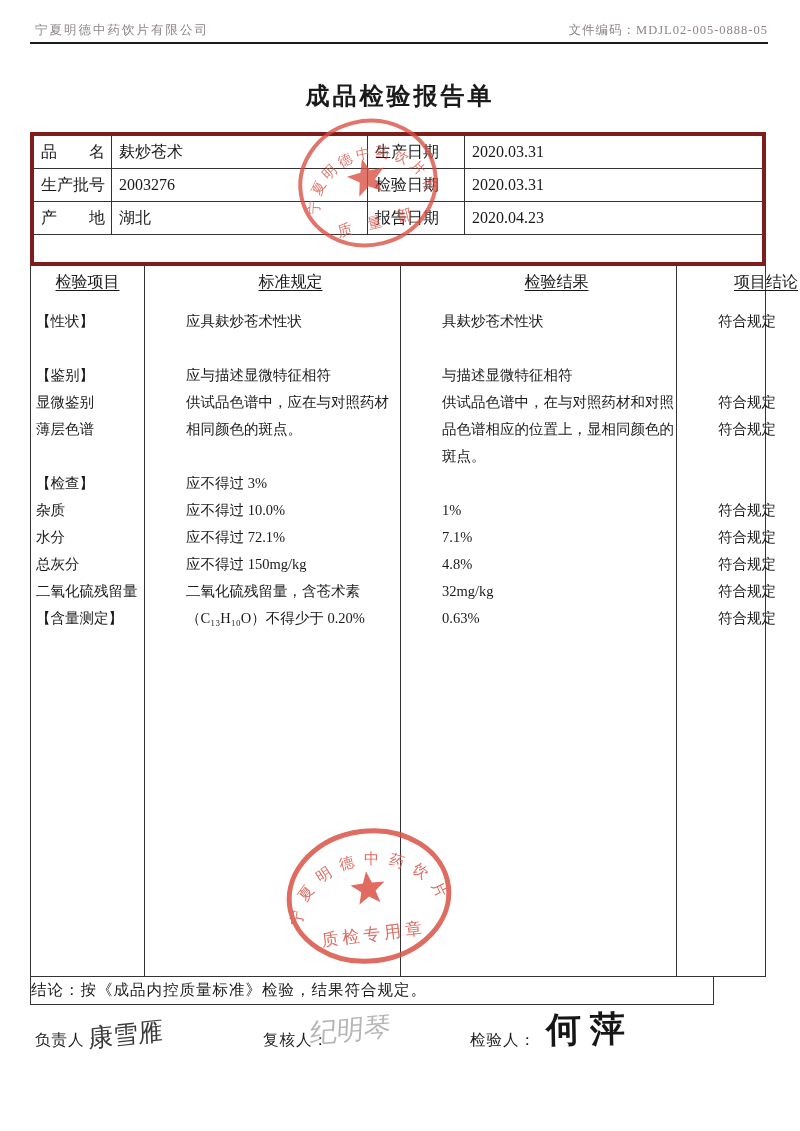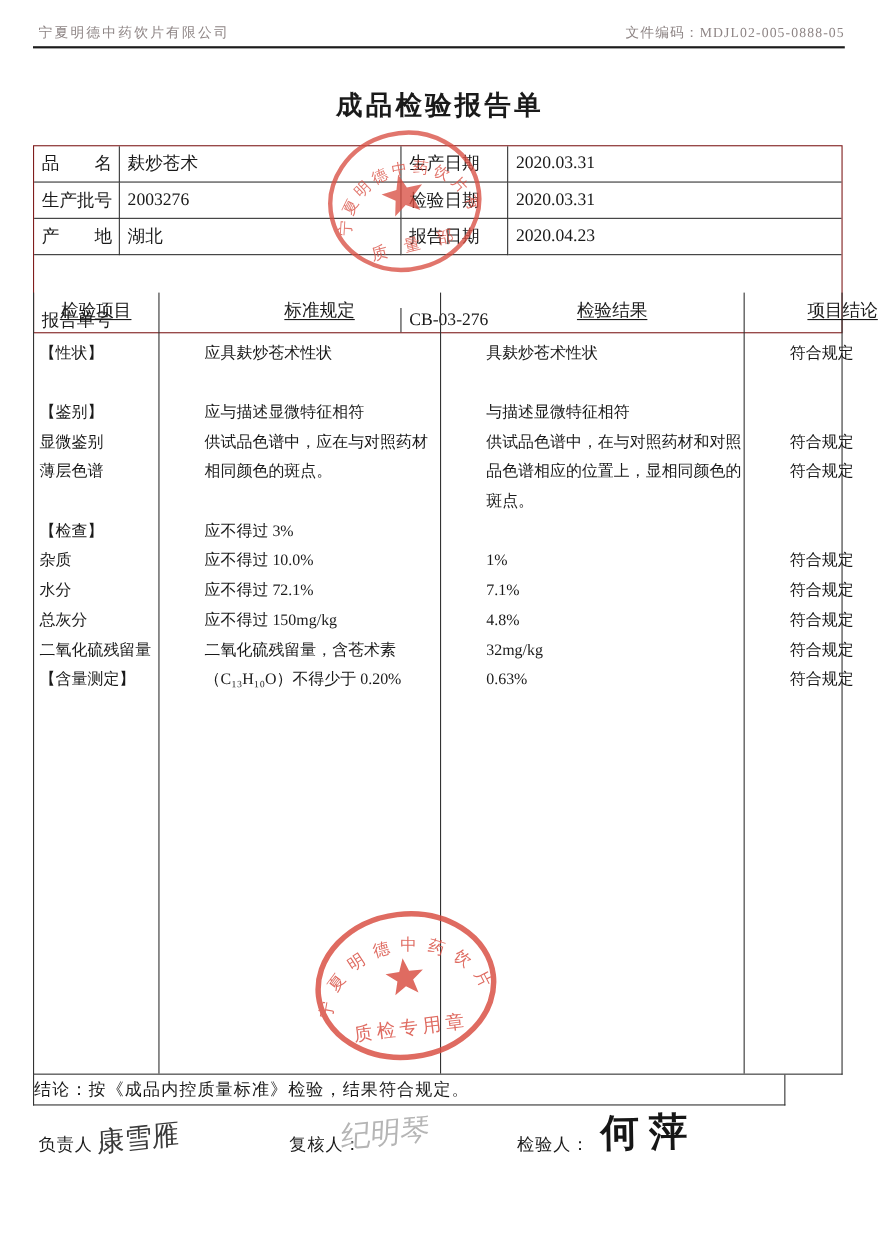--- a/index.html
+++ b/index.html
@@ -8,21 +8,21 @@
   
   .hdr-txt{position:absolute;top:22px;font-size:12.5px;color:#8e8585;letter-spacing:2px;white-space:nowrap;}
   .hdr-company{left:35px;}
   .hdr-code{right:32px;letter-spacing:1px;}
   .hdr-rule{position:absolute;left:30px;top:42px;width:738px;height:2px;background:#1c1c1c;}
   
   .title{position:absolute;left:0;top:80px;width:100%;text-align:center;margin:0;
          font-family:"Liberation Sans","DejaVu Sans",sans-serif;font-weight:700;
          font-size:24px;letter-spacing:3px;}
   
-  .info-table{position:absolute;left:30px;top:132px;width:736px;height:171px;border:1px solid #7f1d1d;
+  .info-table{position:absolute;left:30px;top:132px;width:736px;height:134px;border:4px solid #7f1d1d;
               box-sizing:border-box;display:grid;grid-template-columns:78px 256px 97px 1fr;
               grid-template-rows:33px 33px 33px 1fr;font-size:16px;}
   .ic{border-right:1px solid #333;border-bottom:1px solid #333;display:flex;align-items:center;
       padding:0 7px;white-space:nowrap;overflow:hidden;}
   .ic.last-col{border-right:none;}
   .ic.last-row{border-bottom:none;margin-top:48px;}
   .ic.span2a{grid-column:1/3;}
   .ic.span2b{grid-column:3/5;}
   
   .insp-table{position:absolute;left:30px;top:266px;width:736px;height:711px;border:1px solid #333;

